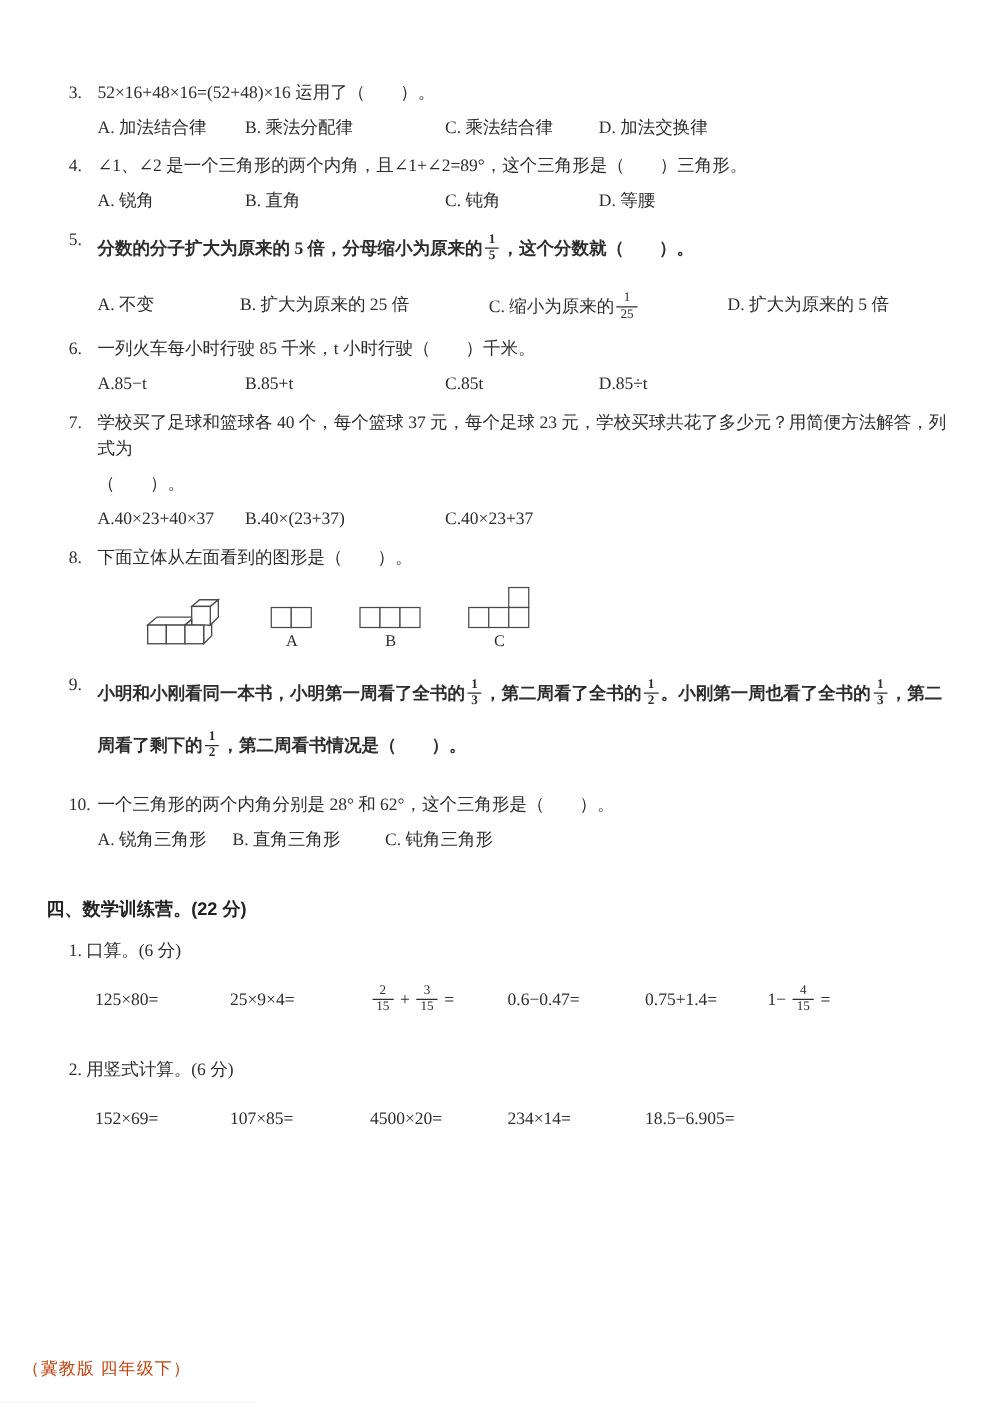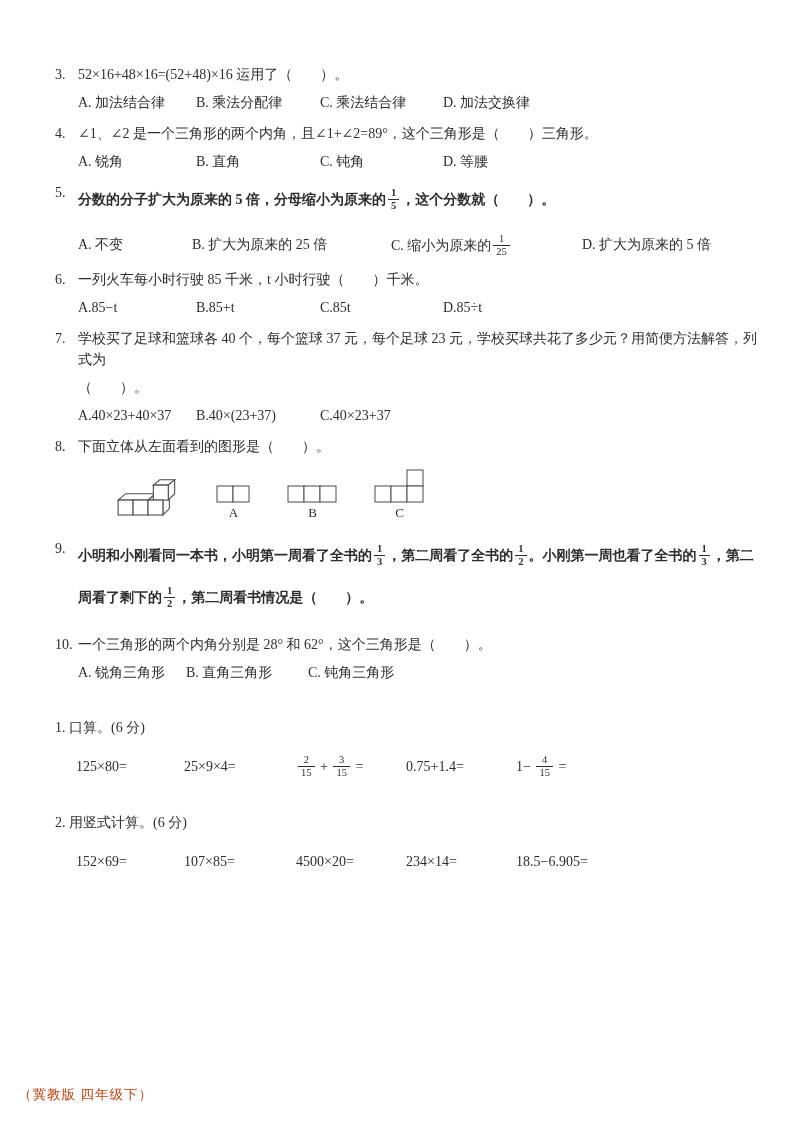--- a/index.html
+++ b/index.html
@@ -17,21 +17,21 @@
   
   .q { display:flex; margin-bottom:10px; }
   .qnum { flex:0 0 22px; margin-right:1px; line-height:21px; }
   .qbody { flex:1; min-width:0; }
   .qline { line-height:21px; margin-bottom:7px; }
   .qline.has-frac { line-height:32px; margin:2px 0 10px;font-weight:bold; }
   .qopts { display:flex; align-items:flex-start; line-height:21px; margin-top:1px; }
   .opt { display:inline-block; white-space:nowrap; }
   .og4 .opt:nth-child(1){ min-width:118px; }
   .og4 .opt:nth-child(2){ min-width:124px; }
-  .og4 .opt:nth-child(3){ min-width:123px; }
+  .og4 .opt:nth-child(3){ min-width:123px;margin-left:36px; }
   .og5 .opt:nth-child(1){ min-width:114px; }
   .og5 .opt:nth-child(2){ min-width:199px; }
   .og5 .opt:nth-child(3){ min-width:191px; }
   .og3 .opt:nth-child(1){ min-width:108px; }
   .og3 .opt:nth-child(2){ min-width:122px; }
   .gap-lg { margin-top:18px; }
   .gap-md { margin-top:12px; }
   
   .frac {
     display:inline-block; vertical-align:middle; text-align:center;
@@ -199,25 +199,27 @@
           <div class="qopts og3">
             <span class="opt">A. 锐角三角形</span>
             <span class="opt">B. 直角三角形</span>
             <span class="opt">C. 钝角三角形</span>
           </div>
         </div>
       </div>
     </div>
 
   <div class="section">
+    <div class="sec-title">四、数学训练营。(22 分)</div>
     <div class="sub">1. 口算。(6 分)</div>
     <div class="calc-row" id="oral-row">
         <span class="calc-item">125×80=</span>
         <span class="calc-item">25×9×4=</span>
         <span class="calc-item"><span class="frac"><span class="fnum">2</span><span class="fden">15</span></span> + <span class="frac"><span class="fnum">3</span><span class="fden">15</span></span> =</span>
+        <span class="calc-item">0.6−0.47=</span>
         <span class="calc-item">0.75+1.4=</span>
         <span class="calc-item">1− <span class="frac"><span class="fnum">4</span><span class="fden">15</span></span> =</span>
       </div>
     <div class="sub sub2">2. 用竖式计算。(6 分)</div>
     <div class="calc-row" id="written-row">
         <span class="calc-item">152×69=</span>
         <span class="calc-item">107×85=</span>
         <span class="calc-item">4500×20=</span>
         <span class="calc-item">234×14=</span>
         <span class="calc-item">18.5−6.905=</span>

